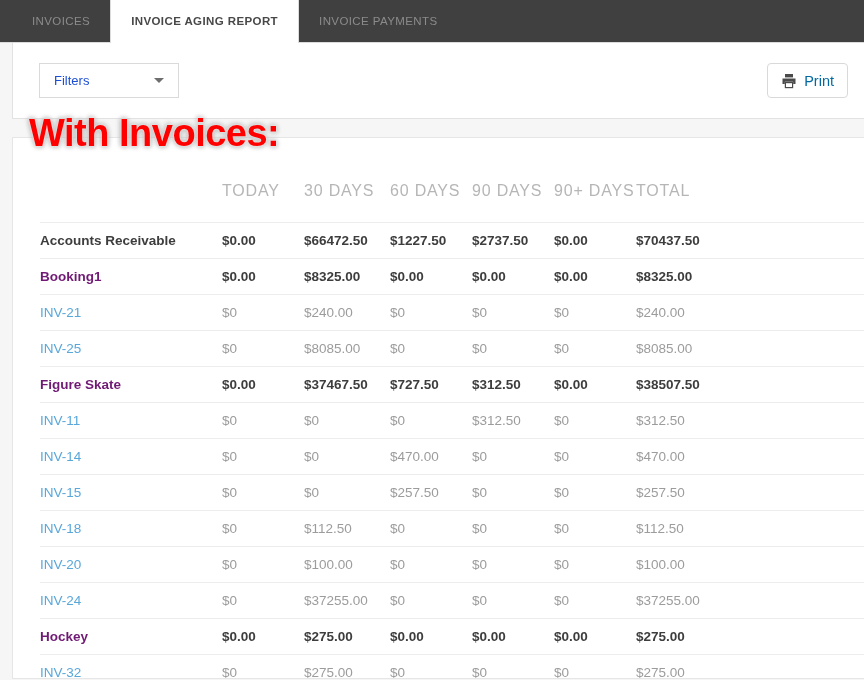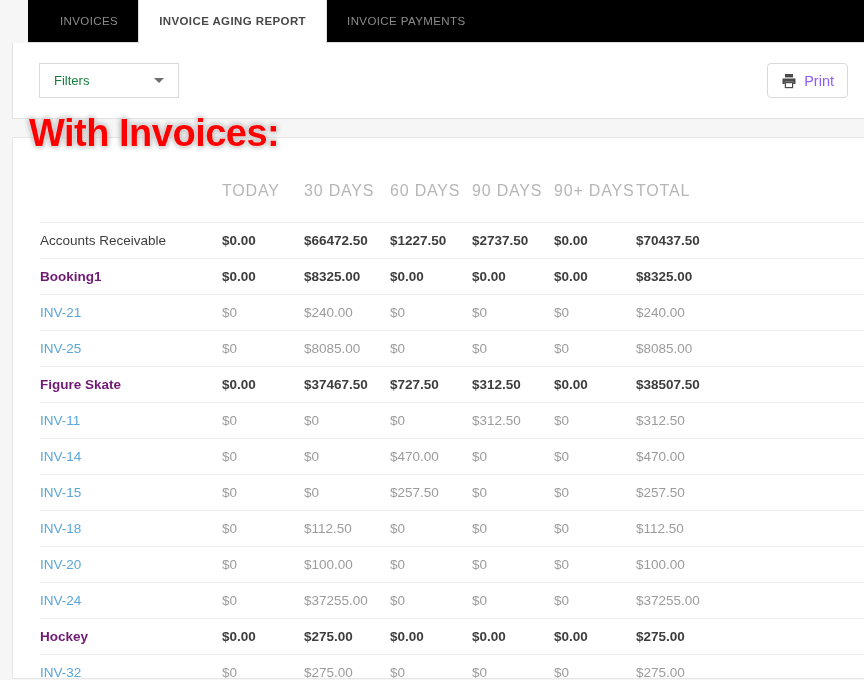--- a/index.html
+++ b/index.html
@@ -9,25 +9,24 @@
     overflow: hidden;
     position: relative;
     background: #f6f6f6;
     font-family: "Liberation Sans", "DejaVu Sans", sans-serif;
     color: #3d3d3d;
   }
 
   
   .tabbar {
     display: flex;
-    background: #000000;
+    background: #404040;
     border-bottom: 1px solid #dcdcdc;
     height: 43px;
     padding-left: 12px;
-    margin-left: 28px;
   }
   .tab {
     line-height: 42px;
     padding: 0 20px;
     font-size: 11.5px;
     letter-spacing: .4px;
     color: #8b8b8b;
     cursor: pointer;
     white-space: nowrap;
   }
@@ -54,41 +53,41 @@
   }
   .filters-btn {
     width: 140px; height: 35px;
     background: #fff;
     border: 1px solid #dadada;
     display: flex;
     align-items: center;
     justify-content: space-between;
     padding: 0 14px;
     font-size: 13px;
-    color: #15803d;
+    color: #1d4ed8;
     font-family: inherit;
     cursor: pointer;
   }
   .caret {
     width: 0; height: 0;
     border-left: 5px solid transparent;
     border-right: 5px solid transparent;
     border-top: 5px solid #6e6e6e;
   }
   .print-btn {
     height: 35px;
     background: #fff;
     border: 1px solid #d9d9d9;
     border-radius: 4px;
     display: flex;
     align-items: center;
     gap: 7px;
     padding: 0 13px;
     font-size: 14.5px;
-    color: #8b5cf6;
+    color: #0369a1;
     font-family: inherit;
     cursor: pointer;
   }
 
   
   .annotation {
     position: absolute;
     left: 29px;
     top: 112px;
     font-size: 38px;
@@ -135,21 +134,21 @@
     border-bottom: 1px solid #ededed;
     font-size: 13.5px;
     vertical-align: middle;
     padding: 0;
     white-space: nowrap;
   }
   tr.summary td, tr.group td { font-weight: bold; color: #3d3d3d; }
   tr.invoice td { color: #9c9c9c; }
   .link { color: #5aa7da; text-decoration: none; cursor: pointer; }
   tr.group .link { color: #701a75; font-weight: bold; }
-  .summary-label { color: #3d3d3d; font-weight: normal; text-align: center; }
+  .summary-label { color: #3d3d3d; font-weight: bold; text-align: center; }
 </style>
 </head>
 <body>
 
 <div class="app">
 
   <div class="tabbar">
     <div class="tab">INVOICES</div>
     <div class="tab active">INVOICE AGING REPORT</div>
     <div class="tab">INVOICE PAYMENTS</div>

